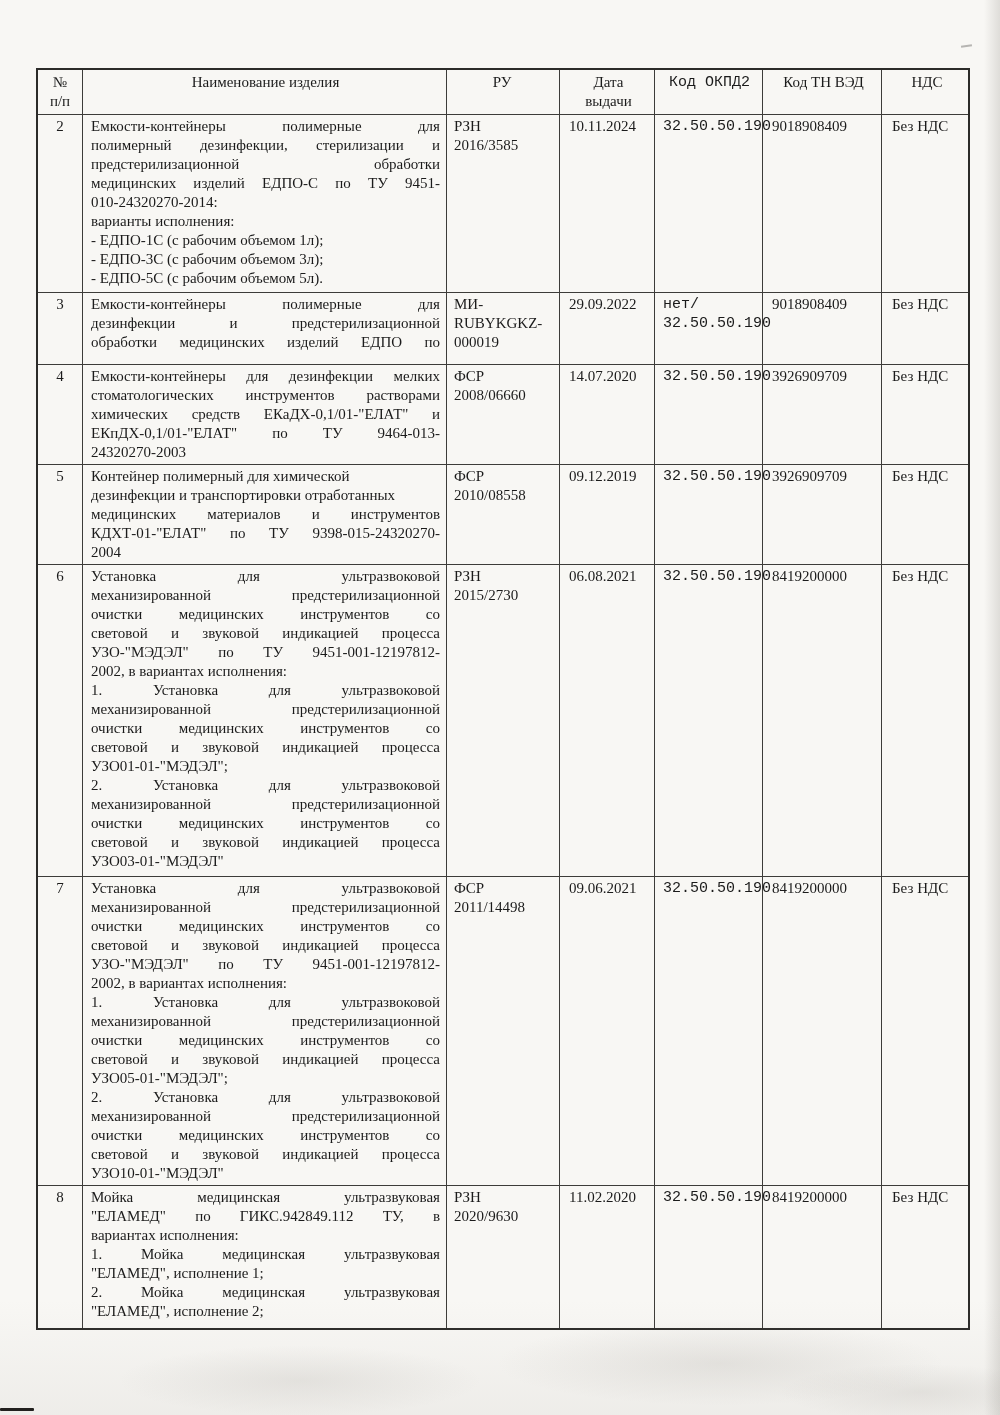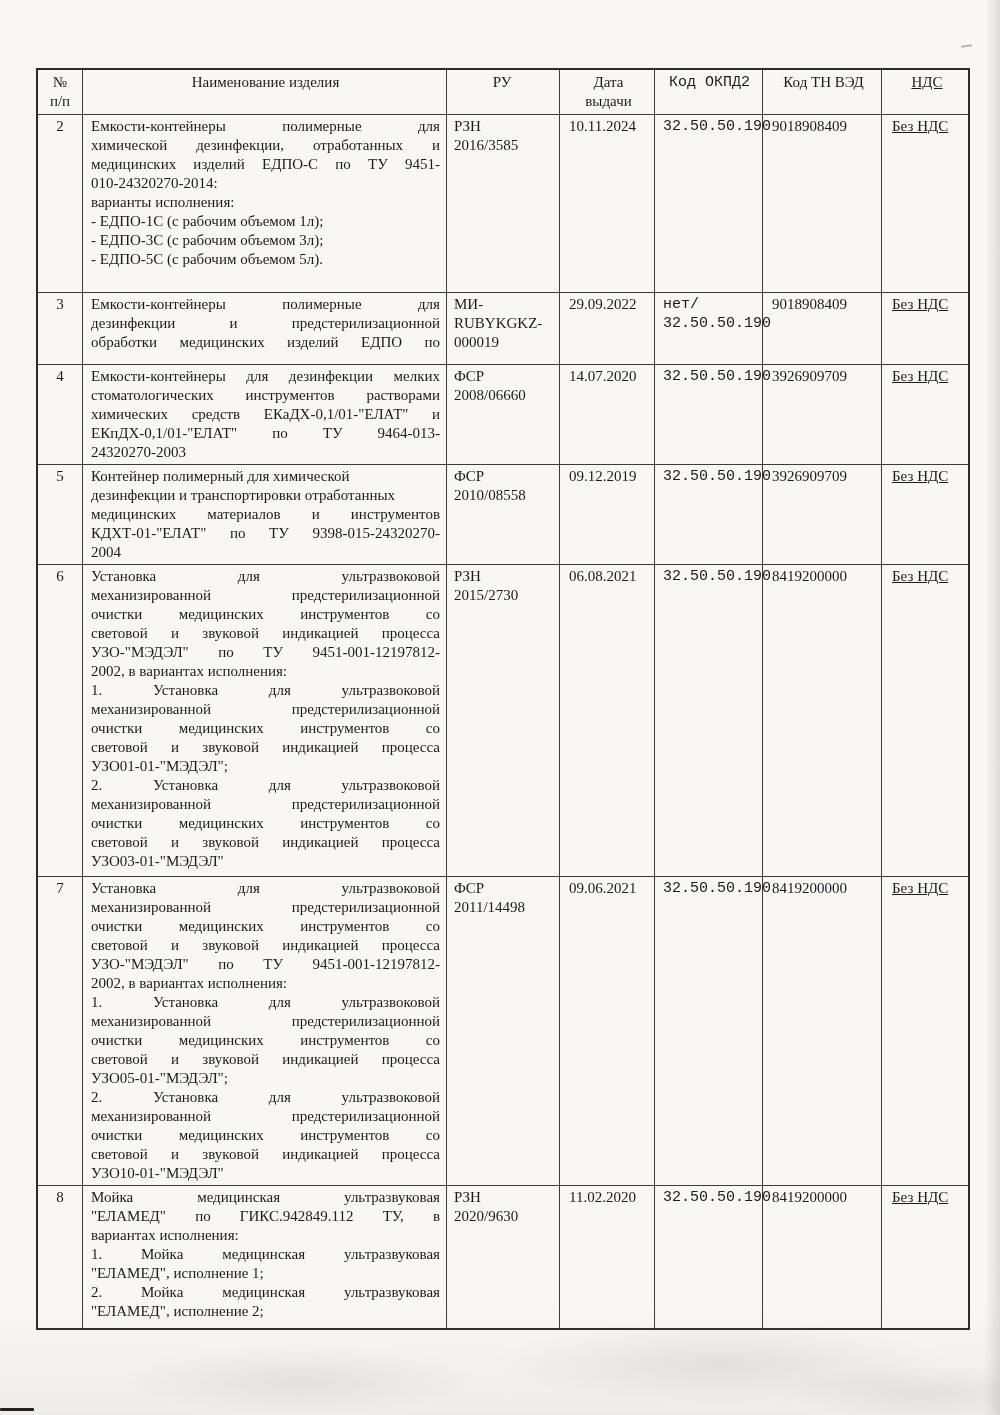--- a/index.html
+++ b/index.html
@@ -52,21 +52,21 @@
     grid-template-columns:45px 364px 113px 95px 108px 119px 86px;
     border-bottom:1.5px solid #3d3c39;
   }
   .tbody .trow:last-child{border-bottom:none;}
   .cell{
     box-sizing:border-box;
     border-right:1.5px solid #3d3c39;
     padding:2px 6px 2px 8px;
     line-height:19px;
   }
-  .cell:last-child{border-right:none;text-decoration:underline;}
+  .cell:last-child{border-right:none;}
   .ln{line-height:19px;}
   .ln.j{text-align:justify;text-align-last:justify;}
   .c-num{text-align:center;padding-left:2px;padding-right:2px;}
   .c-ru{padding-left:7px;padding-right:9px;}
   .c-date{padding-left:9px;}
   .c-okpd2{padding-left:8px;font-family:Liberation Mono, monospace;}
   .c-tnved{padding-left:9px;}
   .c-vat{padding-left:10px;}
   .thead .cell{
     text-align:center;
@@ -102,21 +102,22 @@
         </div>
         <div class="cell c-vat">
           <div class="ln">НДС</div>
         </div>
       </div>
     <div class="tbody">
         <div class="trow" style="min-height: 177px;">
           <div class="cell c-num">2</div>
           <div class="cell c-name">
             <div class="ln j">Емкости-контейнеры полимерные для</div>
-            <div class="ln j">химической дезинфекции, отработанных и</div>
+            <div class="ln j">полимерный дезинфекции, стерилизации и</div>
+            <div class="ln j">предстерилизационной обработки</div>
             <div class="ln j">медицинских изделий ЕДПО-С по ТУ 9451-</div>
             <div class="ln">010-24320270-2014:</div>
             <div class="ln">варианты исполнения:</div>
             <div class="ln">- ЕДПО-1С (с рабочим объемом 1л);</div>
             <div class="ln">- ЕДПО-3С (с рабочим объемом 3л);</div>
             <div class="ln">- ЕДПО-5С (с рабочим объемом 5л).</div>
           </div>
           <div class="cell c-ru">
             <div class="ln">РЗН</div>
             <div class="ln">2016/3585</div>

